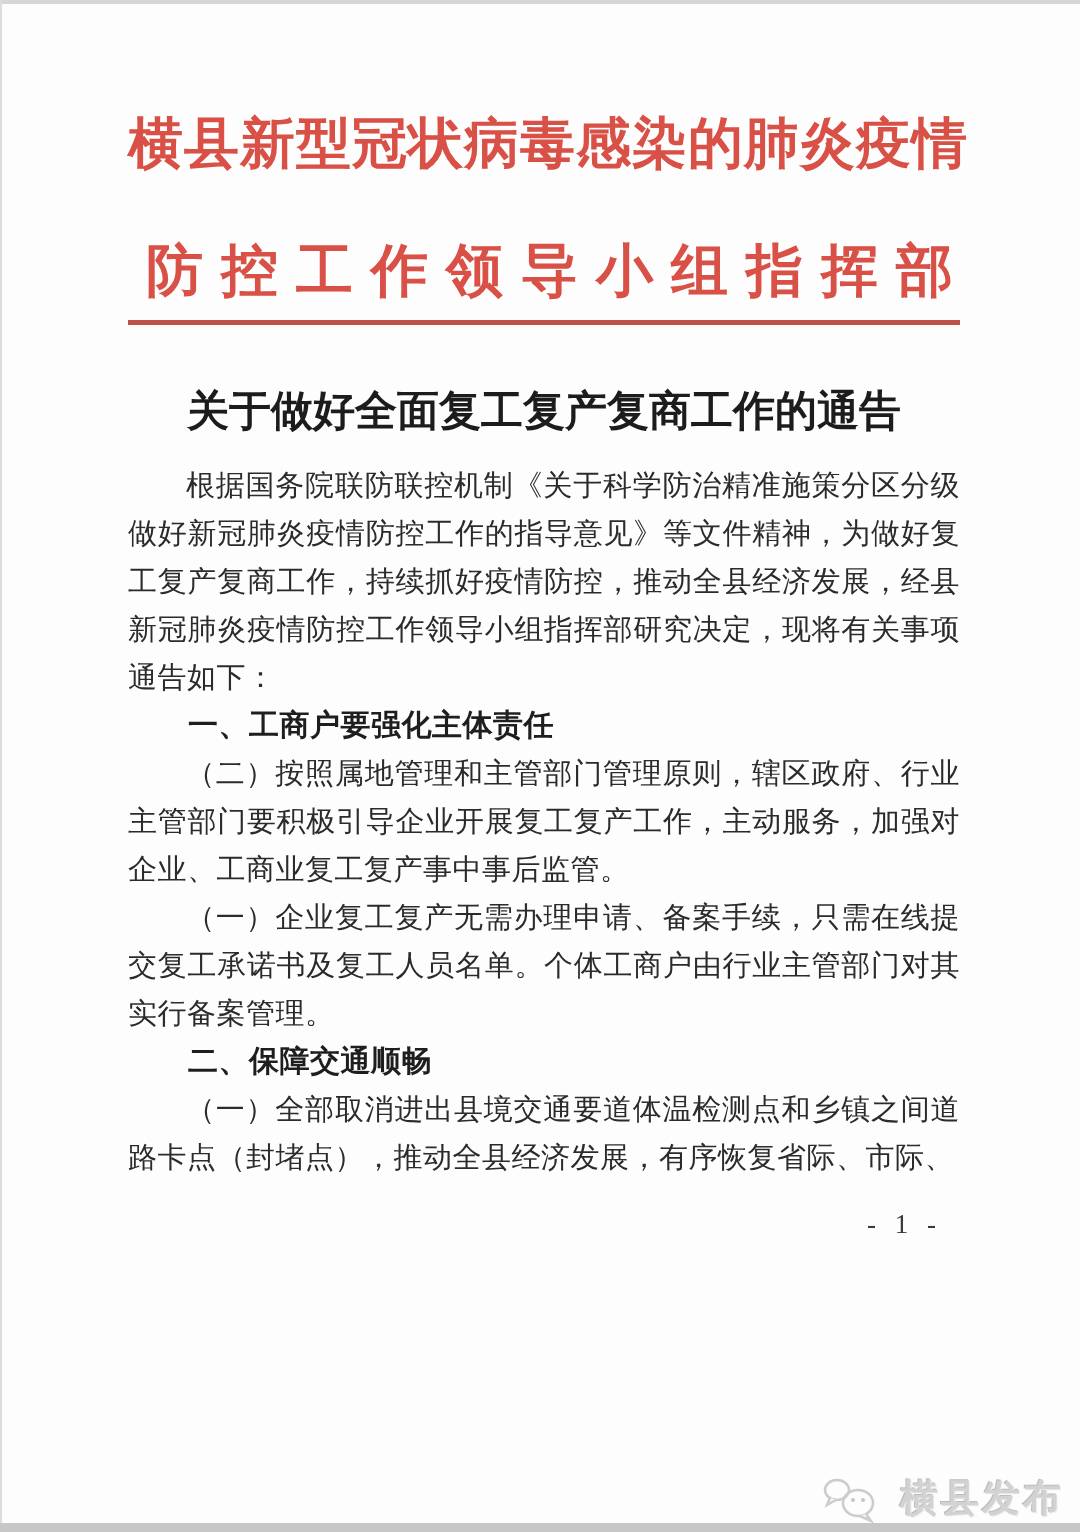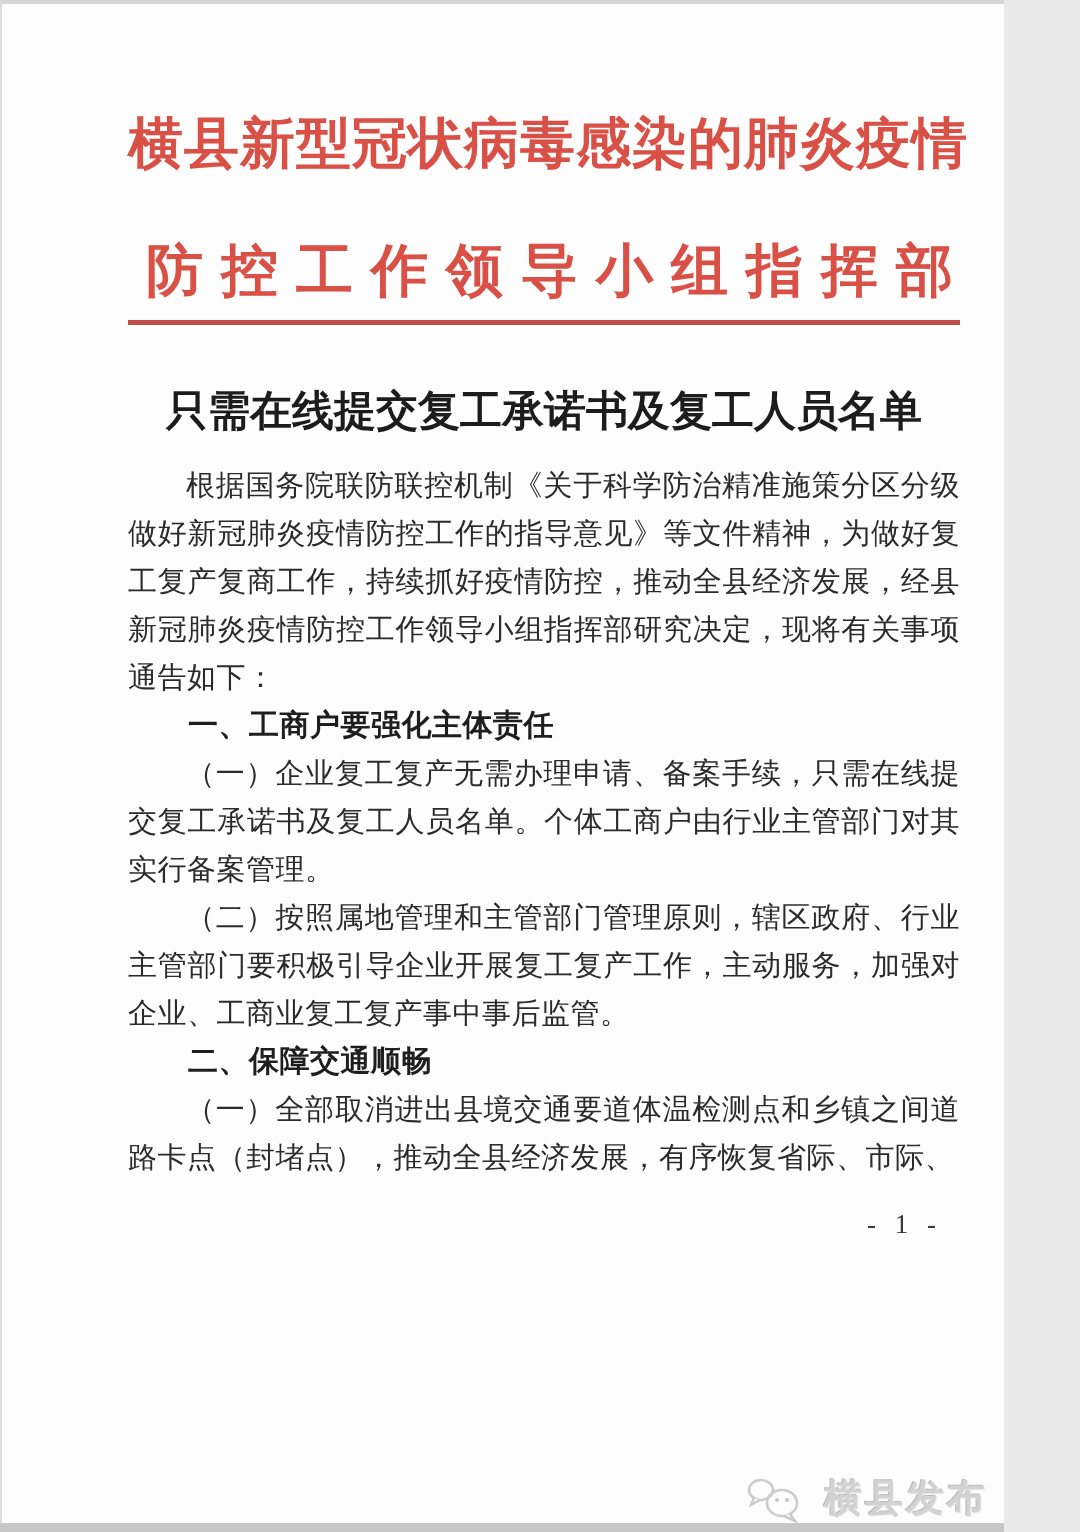--- a/index.html
+++ b/index.html
@@ -2,21 +2,21 @@
 <html><head>
 <meta charset="utf-8">
 <style>
   html, body {
     margin: 0;
     padding: 0;
     background: #e9e9e9;
   }
   .page {
     position: relative;
-    width: 1004px;
+    width: 1080px;
     height: 1532px;
     background: #fdfdfd;
     overflow: hidden;
     font-family: "Liberation Serif", "DejaVu Serif", serif;
     color: #262626;
     box-sizing: border-box;
   }
   
   .edge-top {
     position: absolute; top: 0; left: 0; right: 0; height: 4px;
@@ -138,27 +138,27 @@
 
 <div class="page">
   <div class="edge-top"></div>
   <div class="edge-left"></div>
 
   <div class="content">
     <div class="header-line1">横县新型冠状病毒感染的肺炎疫情</div>
     <div class="header-line2">防控工作领导小组指挥部</div>
     <div class="red-rule"></div>
 
-    <h1 class="doc-title">只需在线提交复工承诺书及复工人员名单</h1>
+    <h1 class="doc-title">关于做好全面复工复产复商工作的通告</h1>
 
     <div class="body-text">
       <p>根据国务院联防联控机制《关于科学防治精准施策分区分级做好新冠肺炎疫情防控工作的指导意见》等文件精神，为做好复工复产复商工作，持续抓好疫情防控，推动全县经济发展，经县新冠肺炎疫情防控工作领导小组指挥部研究决定，现将有关事项通告如下：</p>
       <p class="section-heading">一、工商户要强化主体责任</p>
+      <p>（二）按照属地管理和主管部门管理原则，辖区政府、行业主管部门要积极引导企业开展复工复产工作，主动服务，加强对企业、工商业复工复产事中事后监管。</p>
       <p>（一）企业复工复产无需办理申请、备案手续，只需在线提交复工承诺书及复工人员名单。个体工商户由行业主管部门对其实行备案管理。</p>
-      <p>（二）按照属地管理和主管部门管理原则，辖区政府、行业主管部门要积极引导企业开展复工复产工作，主动服务，加强对企业、工商业复工复产事中事后监管。</p>
       <p class="section-heading">二、保障交通顺畅</p>
       <p>（一）全部取消进出县境交通要道体温检测点和乡镇之间道路卡点（封堵点），推动全县经济发展，有序恢复省际、市际、</p>
     </div>
 
     <div class="page-number">- 1 -</div>
   </div>
 
   <div class="watermark">
     <span>
       <svg width="58" height="48" viewBox="0 0 58 48">

